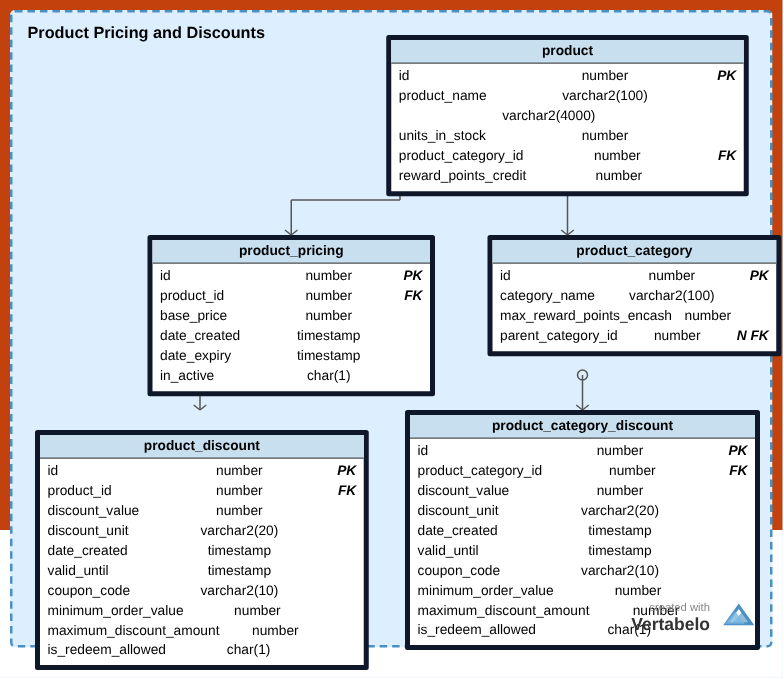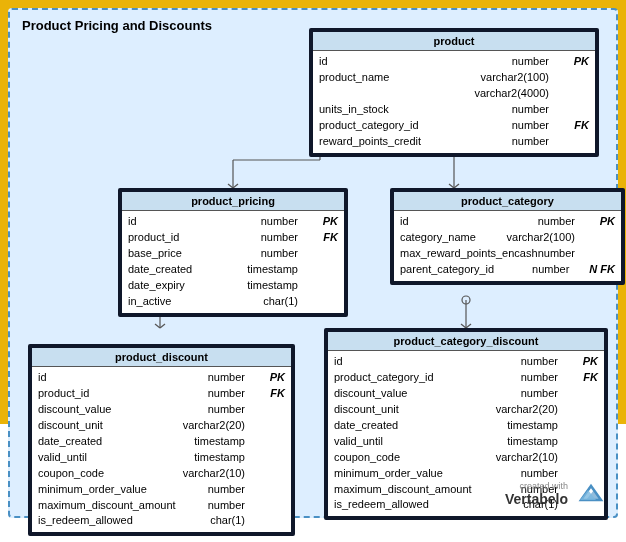--- a/index.html
+++ b/index.html
@@ -8,21 +8,21 @@
       height: 542px;
       background: #fff;
       font-family: Arial, sans-serif;
       font-size: 11px;
       overflow: hidden;
     }
 
     .diagram-container {
       width: 626px;
       height: 424px;
-      background: #eab308;
+      background: #c2410c;
       position: relative;
       padding: 8px;
     }
 
     .diagram-border {
       width: 100%;
       height: 510px;
       border: 2px dashed #4a90c4;
       background: #ddeeff;
       position: relative;
@@ -57,32 +57,32 @@
 
     .db-table-body {
       padding: 3px 6px;
     }
 
     .db-row {
       display: flex;
       justify-content: space-between;
       line-height: 1.45;
       white-space: nowrap;
-      gap: 20px;
+      gap: 10px;
     }
 
     .db-row .col-name {
       color: #000;
       min-width: 80px;
     }
 
     .db-row .col-type {
       color: #000;
       flex: 1;
-      text-align: right;
+      text-align: center;
     }
 
     .db-row .col-key {
       color: #000;
       font-weight: bold;
       min-width: 20px;
       text-align: right;
       font-style: italic;
     }
 

